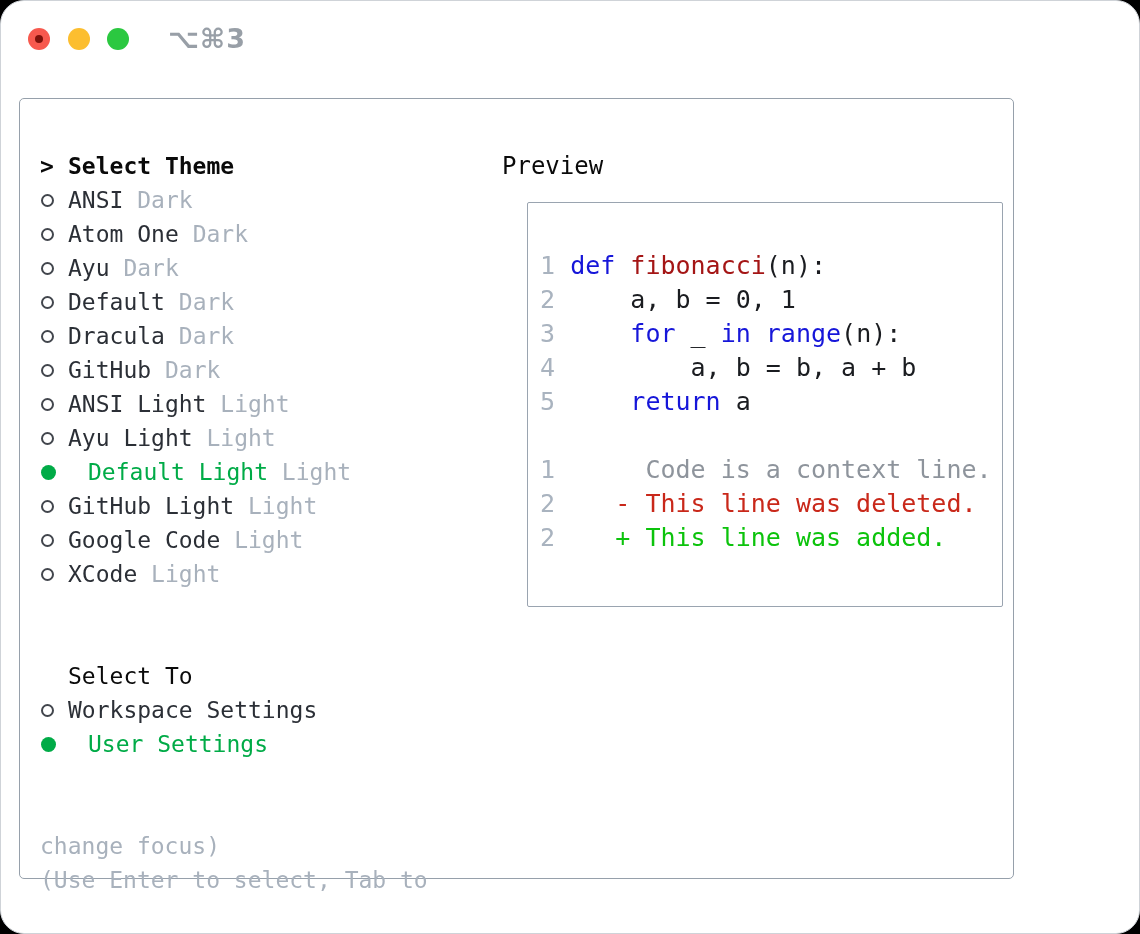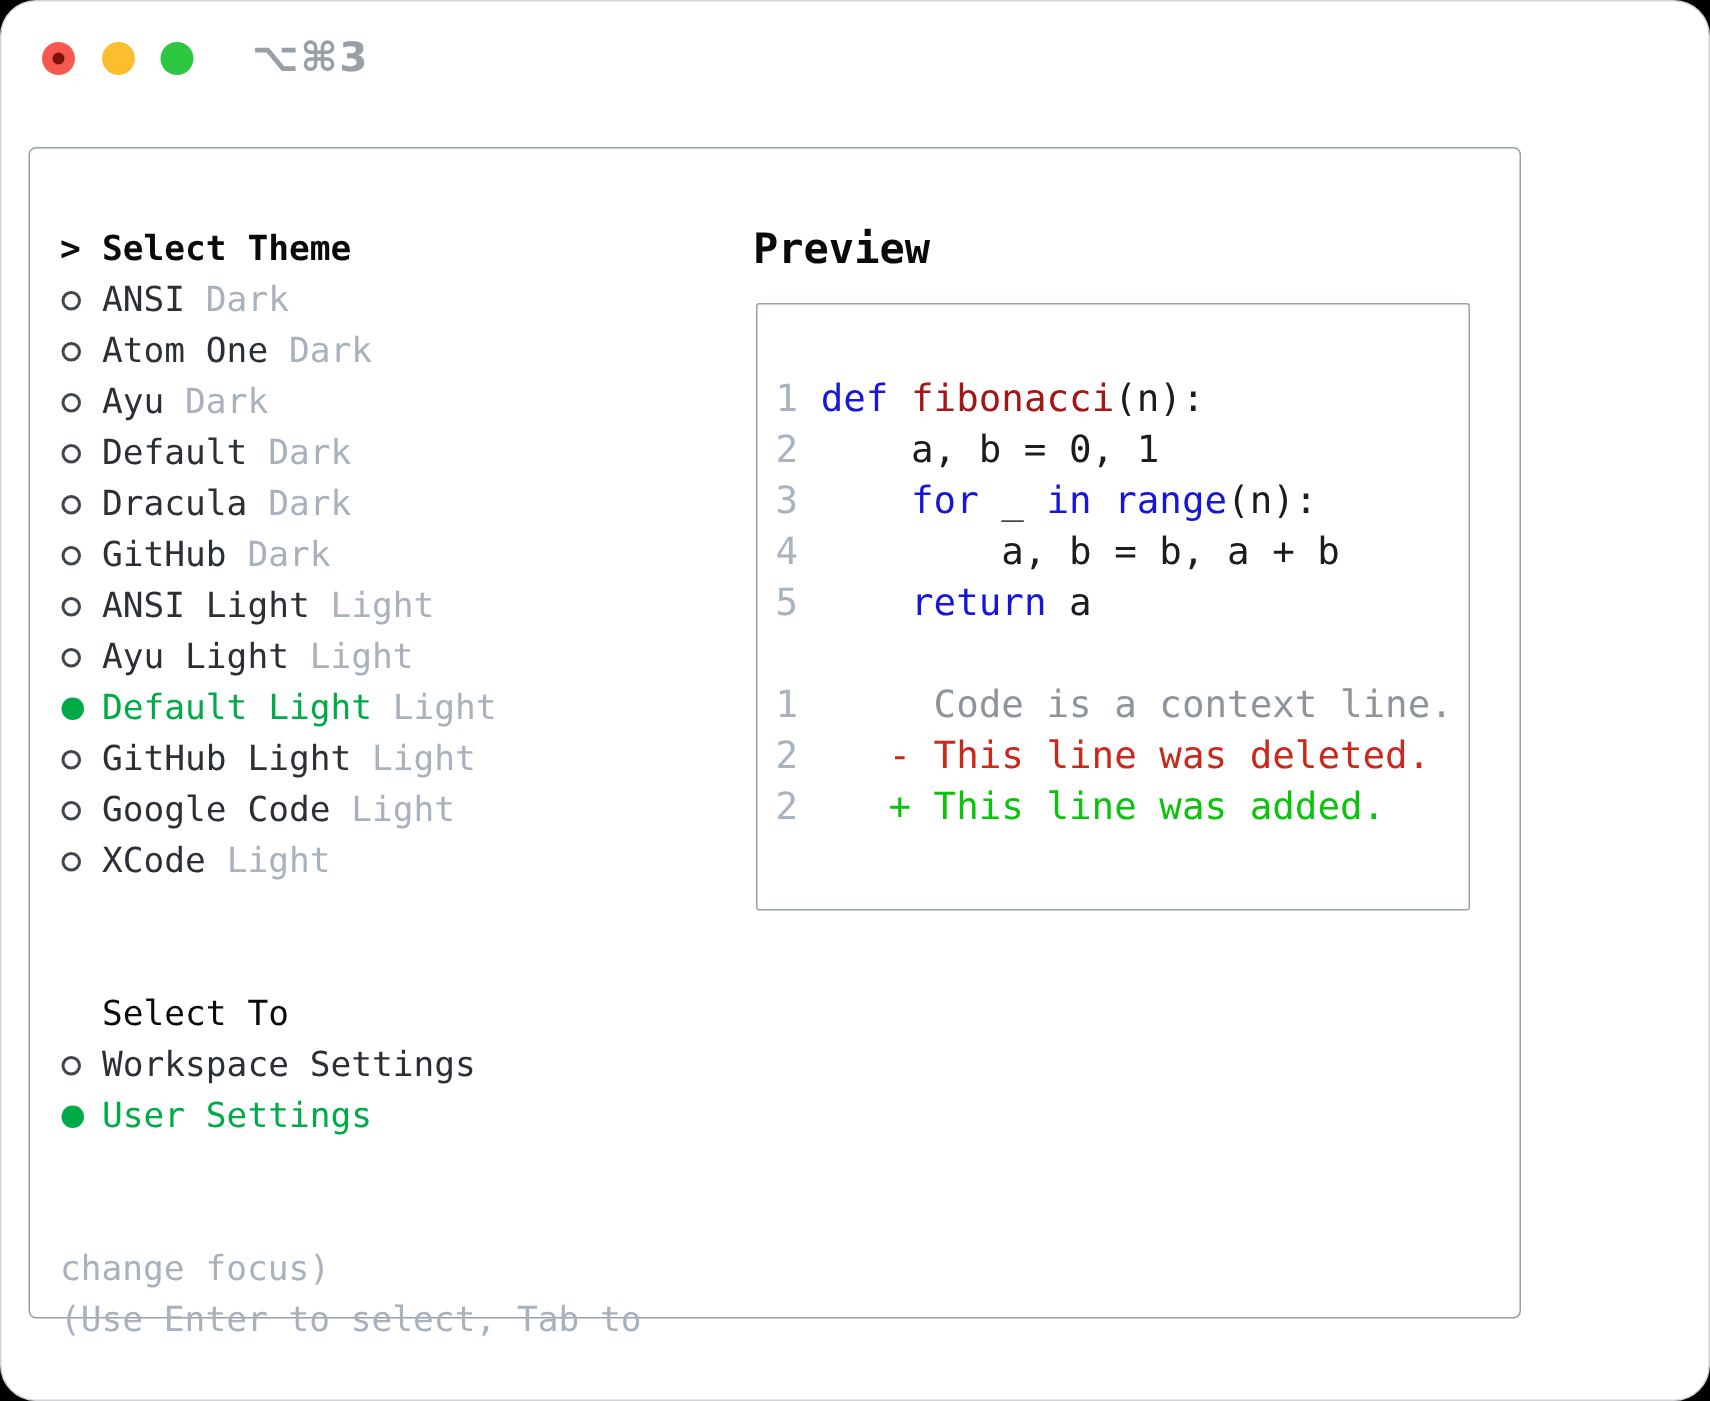--- a/index.html
+++ b/index.html
@@ -36,28 +36,28 @@
   
   .left-col{position:absolute;left:20px;top:50px;font-size:23px;line-height:34px;color:var(--text);}
   .row{display:flex;align-items:center;height:34px;white-space:pre;}
   .slot{display:inline-flex;width:28px;align-items:center;flex:none;}
   .prompt{font-weight:bold;color:var(--title);}
   .hdr{font-weight:bold;color:var(--title);}
   .hdr2{color:var(--title);}
   .radio{width:13px;height:13px;border-radius:50%;border:2px solid #42464d;background:transparent;margin-left:1px;}
   .radio.sel{border:none;width:15px;height:15px;background:var(--green);}
   .lbl{color:var(--text);}
-  .sel-text{color:var(--green);}
+  .sel-text{color:var(--green);margin-left:20px;}
   .variant{color:var(--muted);margin-left:1ch;text-align:right;}
   .spacer2{height:68px;}
   .hint{color:var(--muted);white-space:pre;}
   
-  .preview-title{position:absolute;left:482px;top:50px;font-size:28px;line-height:34px;font-weight:bold;color:var(--title);}
+  .preview-title{position:absolute;left:482px;top:50px;font-size:24px;line-height:34px;font-weight:normal;color:var(--title);}
   .preview-box{
-    position:absolute;left:484px;top:103px;width:476px;height:405px;
+    position:absolute;left:507px;top:103px;width:476px;height:405px;
     border:1.5px solid #9aa4b0;border-radius:2px;background:#fff;
     padding:46px 0 0 12px;overflow:hidden;
   }
   .cline{font-size:25px;line-height:34px;height:34px;white-space:pre;color:var(--code);}
   .seg-num{color:var(--num);}
   .seg-pl{color:var(--code);}
   .seg-kw{color:var(--kw);}
   .seg-fn{color:var(--fn);}
   .seg-ctx{color:var(--ctx);}
   .seg-del{color:var(--del);margin-top:28px;}

